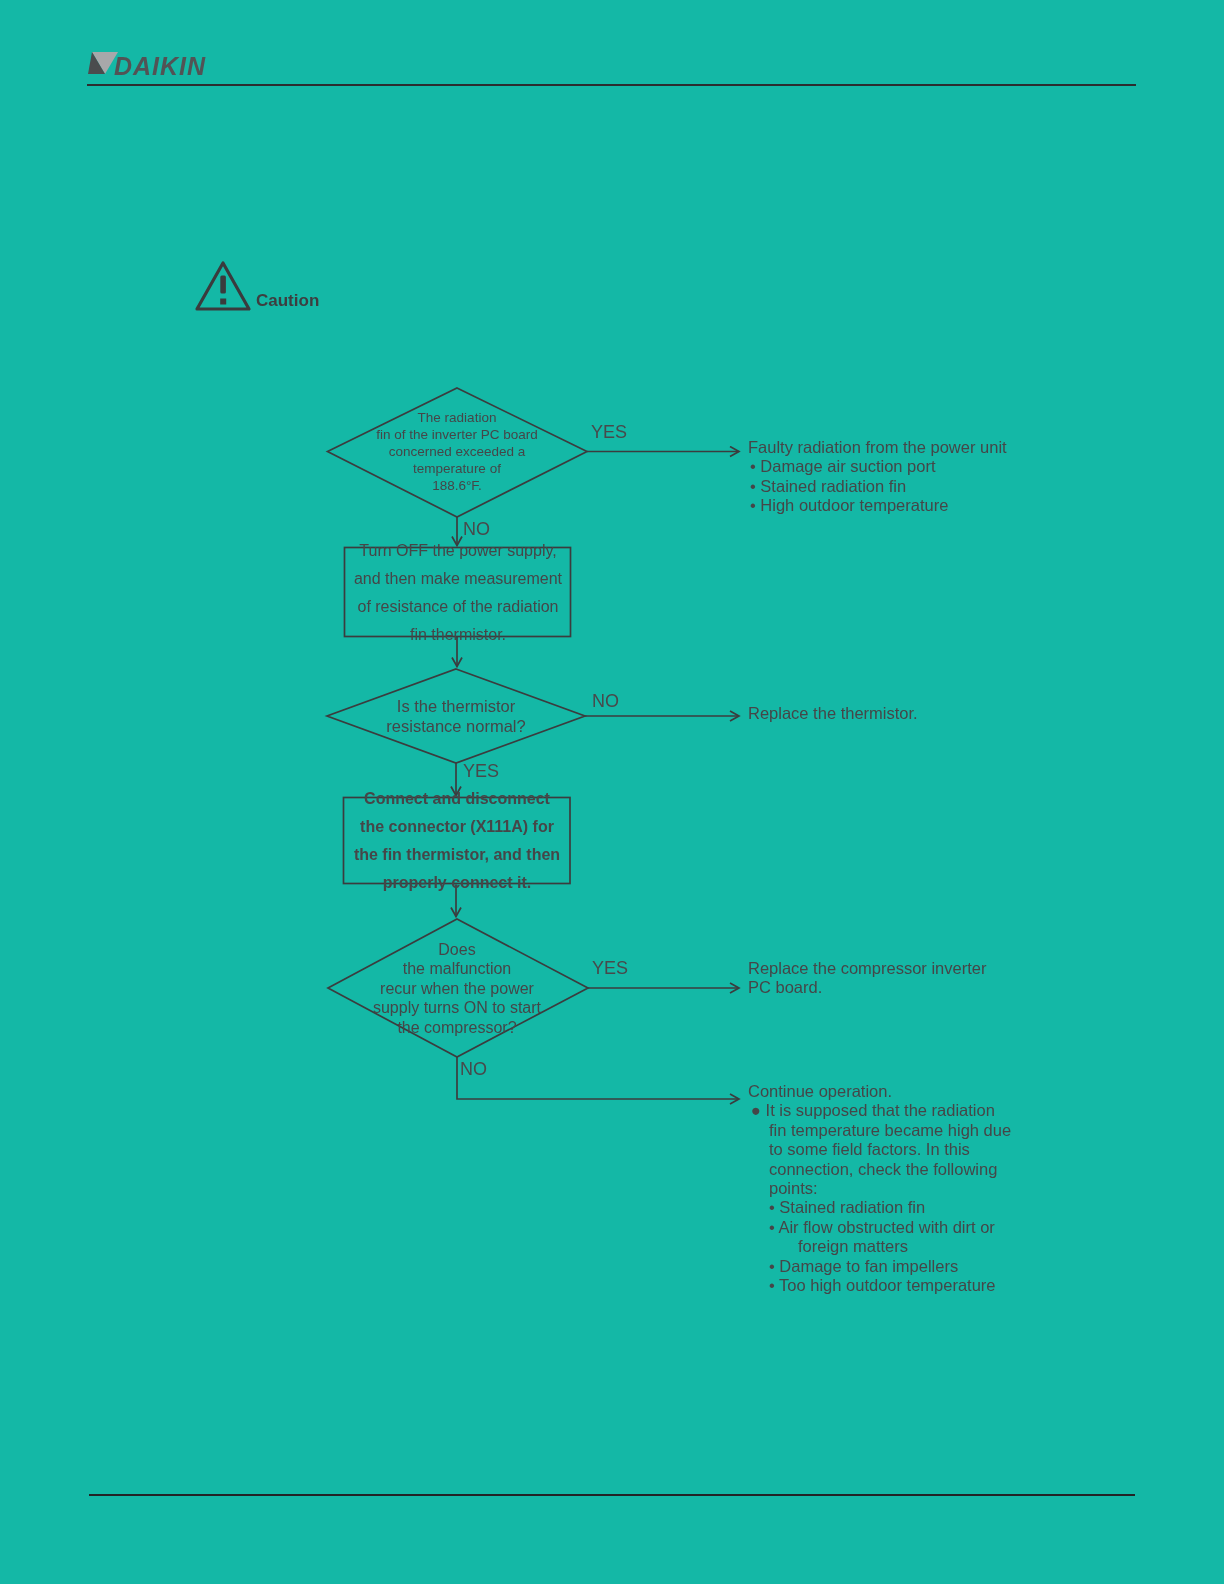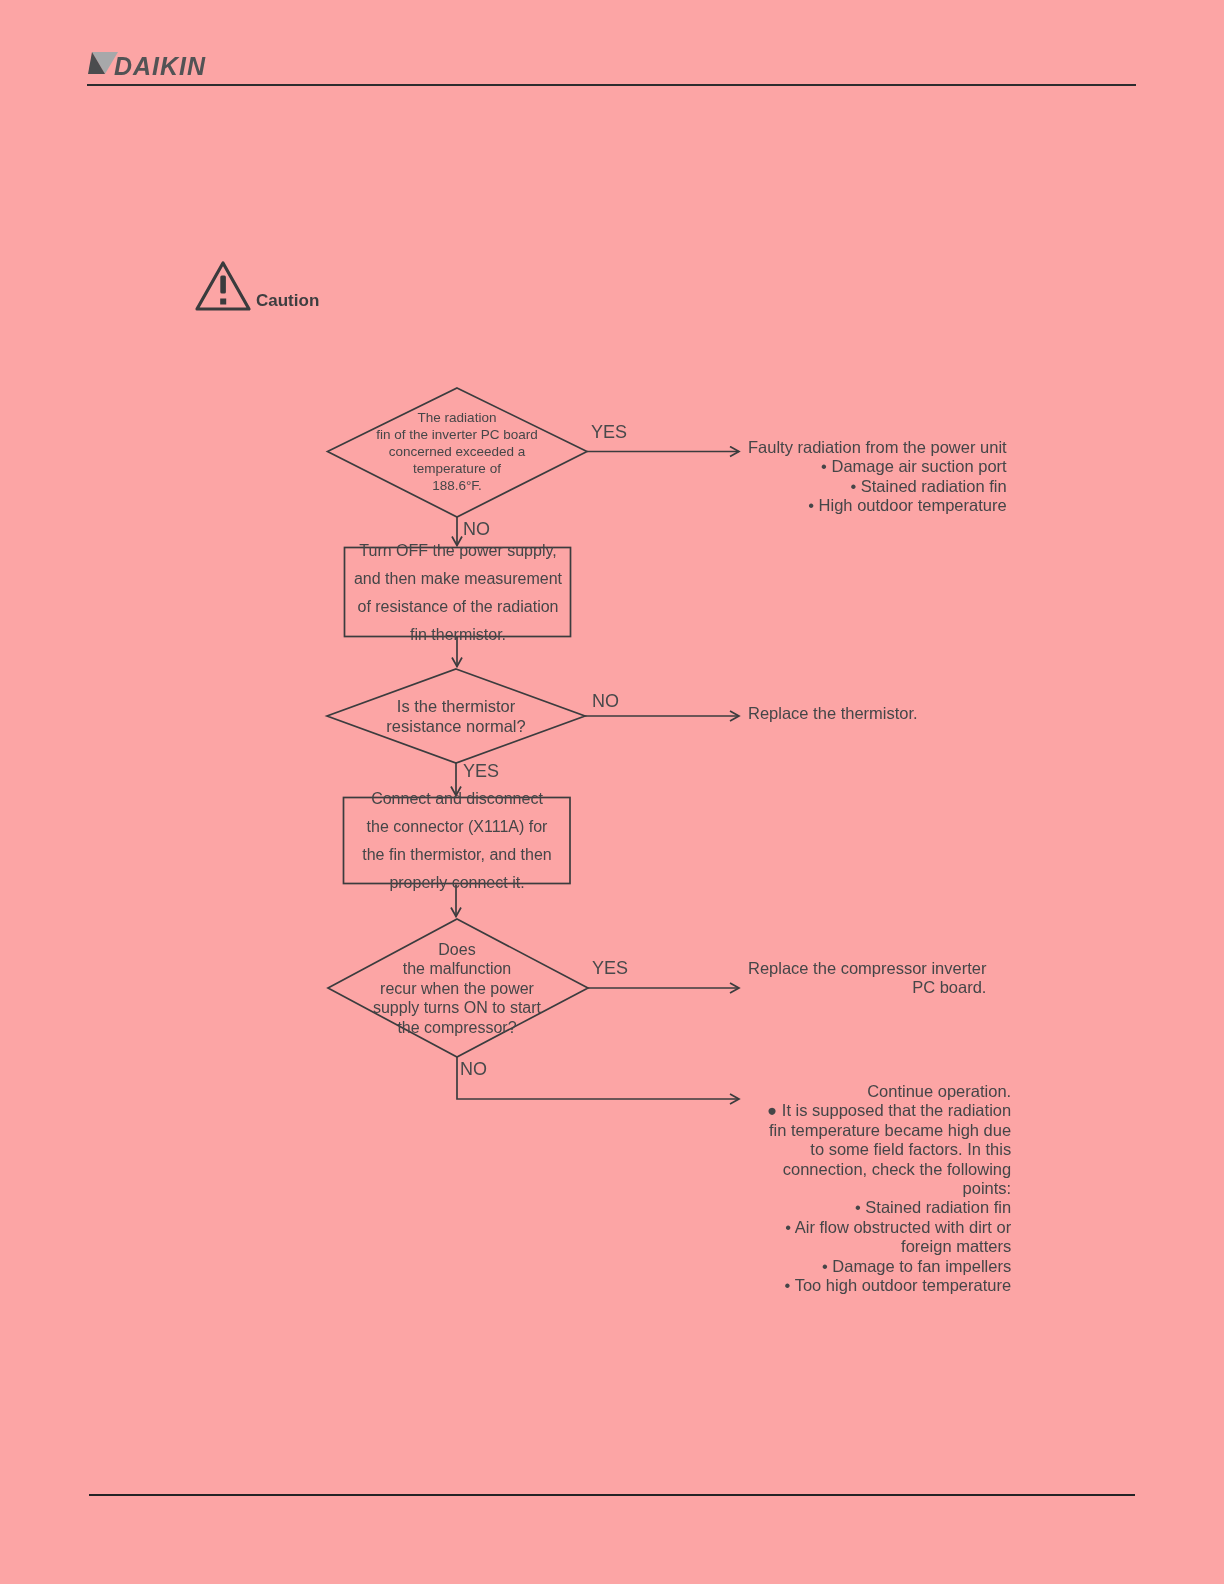--- a/index.html
+++ b/index.html
@@ -1,18 +1,18 @@
 <!DOCTYPE html>
 <html><head>
 <meta charset="utf-8">
 <style>
   html,body { margin:0; padding:0; background:#e9e9e9; }
   .page {
     position:relative; width:1224px; height:1584px; margin:0 auto;
-    background:#fca5a5; overflow:hidden;
+    background:#14b8a6; overflow:hidden;
     font-family:"Liberation Sans", sans-serif; color:#454648;
   }
   .abs { position:absolute; }
 
   
   .brand-word {
     position:absolute; left:114px; top:52px;
     font-size:25px; font-weight:bold; font-style:italic;
     letter-spacing:1px; color:#525355;
   }
@@ -25,32 +25,32 @@
   
   svg.flow { position:absolute; left:0; top:0; }
 
   
   .node-text { position:absolute; text-align:center; white-space:pre-line; color:#454648; }
   .d1 { left:347px; top:409px; width:220px; font-size:13.5px; line-height:17px; }
   .d2 { left:336px; top:696px; width:240px; font-size:16.5px; line-height:20px; }
   .d3 { left:337px; top:940px; width:240px; font-size:16px;  line-height:19.4px; }
   .bx { display:flex; align-items:center; justify-content:center; font-size:16px; line-height:28px; }
   .b1 { left:345px; top:548px; width:226px; height:89px; }
-  .b2 { left:344px; top:798px; width:226px; height:86px; }
+  .b2 { left:344px; top:798px; width:226px; height:86px;font-weight:bold; }
 
   
   .branch-label { position:absolute; font-size:18px; color:#48494b; }
 
   
-  .outcome { position:absolute; font-size:16.5px; line-height:19.4px; color:#454648;text-align:right; }
+  .outcome { position:absolute; font-size:16.5px; line-height:19.4px; color:#454648; }
   .outcome div { white-space:pre; }
   .ind-bullet  { margin-left:2px; }
   .ind-big     { margin-left:3px; }
   .ind-body    { margin-left:21px; }
-  .ind-wrap    { margin-left:34px; }
+  .ind-wrap    { margin-left:50px; }
 </style>
 </head>
 <body>
 
 <div class="page">
 
   <svg class="abs" style="left:88px; top:52px;" width="30" height="24" viewBox="0 0 30 24">
     <polygon points="4,0 30,0 17,22" fill="#a7a8aa"></polygon>
     <polygon points="4,0 17,22 0,22" fill="#4b4c4e"></polygon>
   </svg>

